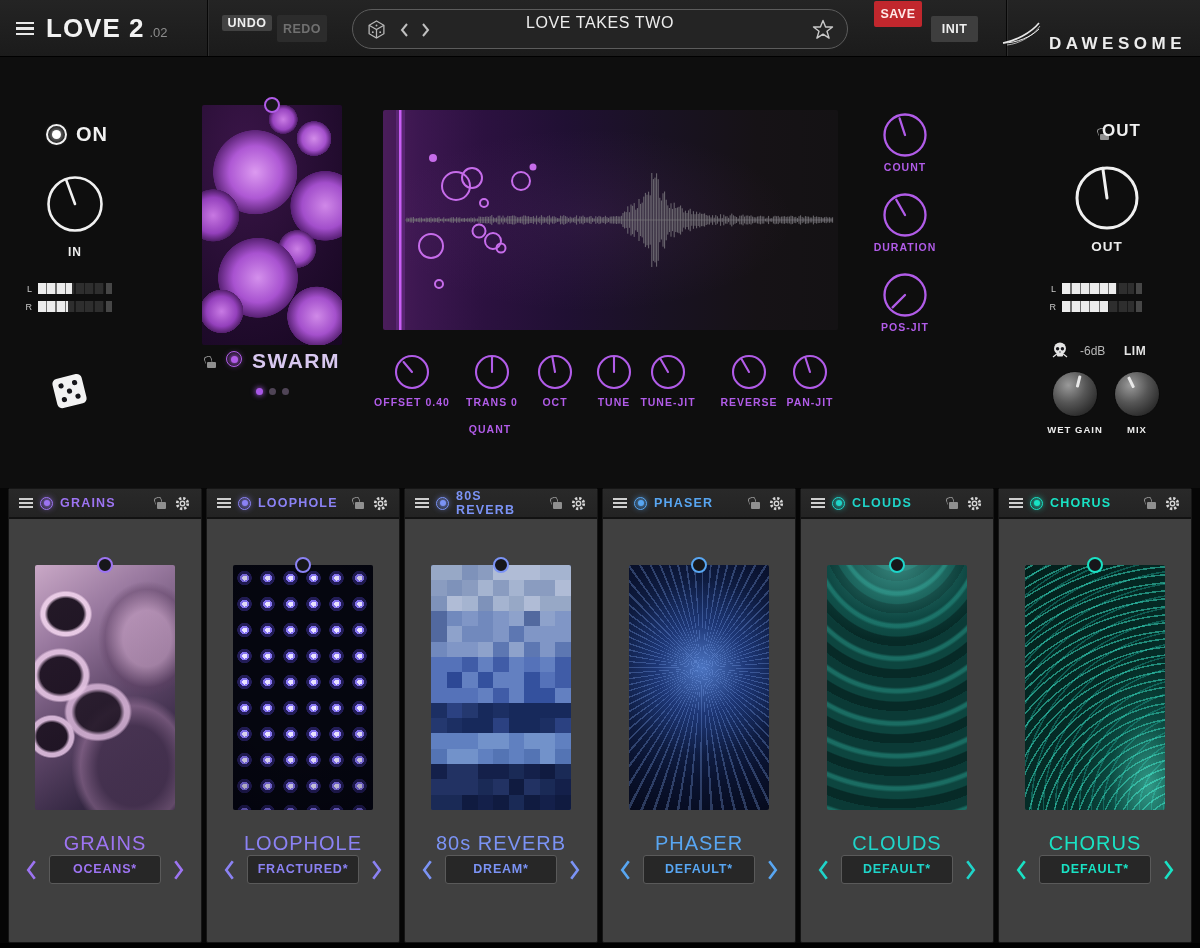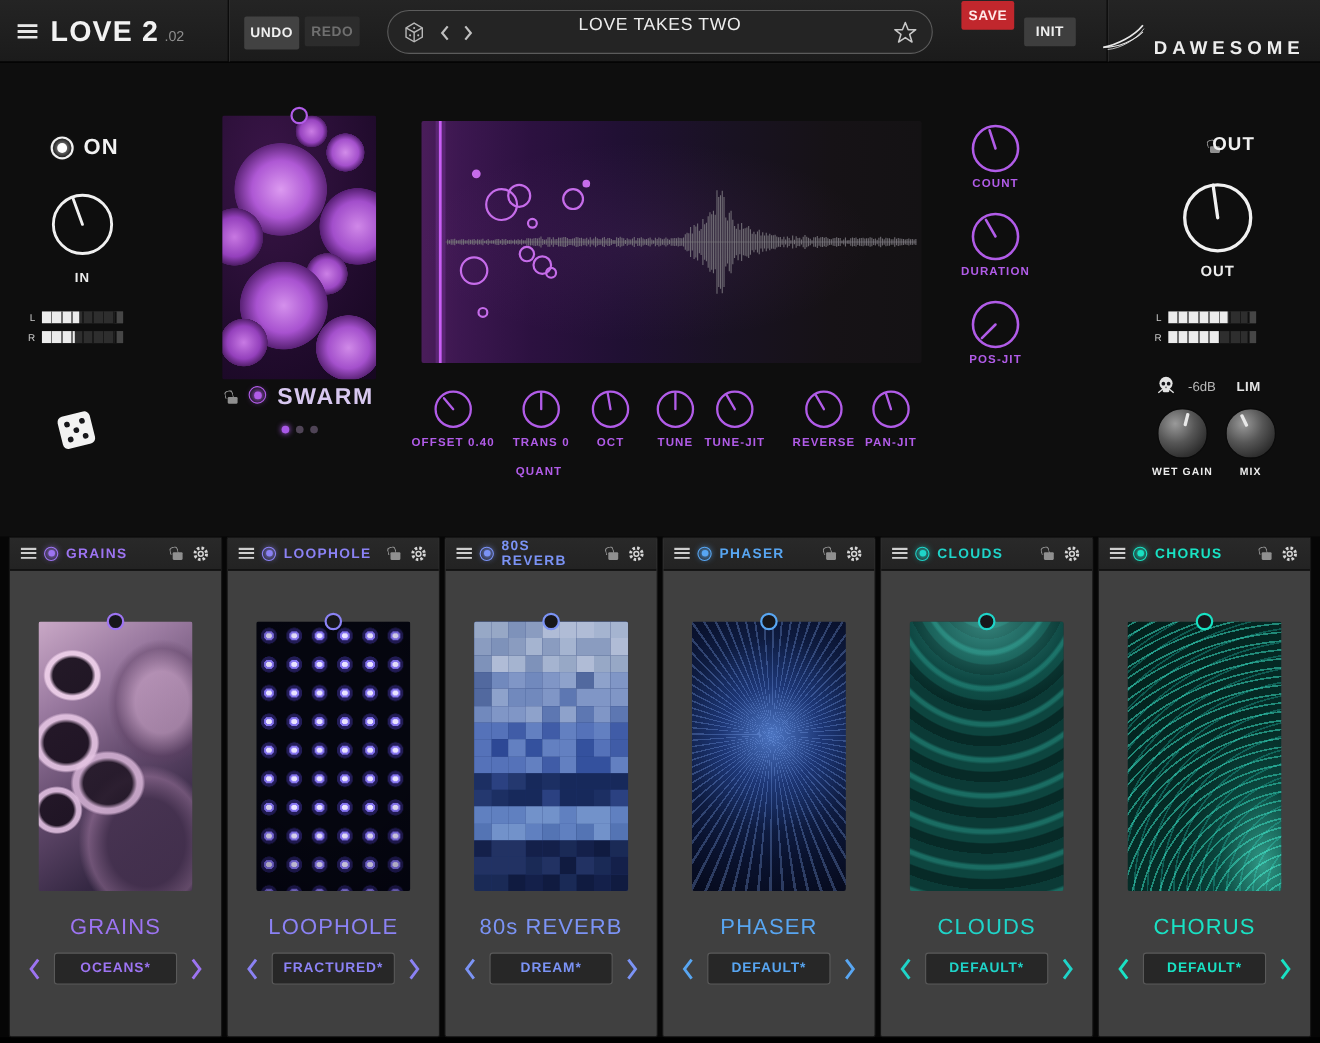--- a/index.html
+++ b/index.html
@@ -13,21 +13,21 @@
   header .hdiv { position:absolute; top:0; bottom:0; width:1px; background:#070707; box-shadow:1px 0 0 #2e2e2e; }
   .burger { display:inline-block; width:18px; height:13px;
             background:linear-gradient(#e8e8e8 0 2.2px,transparent 2.2px 5.4px,#e8e8e8 5.4px 7.6px,transparent 7.6px 10.8px,#e8e8e8 10.8px 13px); }
   .burger.sm { width:14px; height:10px;
             background:linear-gradient(#cfcfcf 0 1.7px,transparent 1.7px 4.2px,#cfcfcf 4.2px 5.9px,transparent 5.9px 8.3px,#cfcfcf 8.3px 10px); }
   .logo { position:absolute; left:46px; top:13px; color:#f2f2f2; }
   .logo b { font-size:26px; font-weight:700; letter-spacing:1px; }
   .logo i { font-style:normal; font-size:13px; color:#8d8d8d; margin-left:5px; }
   .btn { position:absolute; border:none; border-radius:2px; font-family:inherit; font-weight:700;
          font-size:12.5px; letter-spacing:.5px; cursor:pointer; }
-  .btn.undo { left:222px; top:15px; width:50px; height:30px; background:#424242; color:#f0f0f0; }
+  .btn.undo { left:222px; top:15px; width:50px; height:16px; background:#424242; color:#f0f0f0; }
   .btn.redo { left:277px; top:15px; width:50px; height:27px; background:#2c2c2c; color:#707070; }
   .btn.save { left:874px; top:1px; width:48px; height:26px; background:#c1272d; color:#ffe9e9; }
   .btn.init { left:931px; top:16px; width:47px; height:26px; background:#3e3e3e; color:#f0f0f0; }
   .pill { position:absolute; left:352px; top:9px; width:496px; height:40px; border:1px solid #5c5c5c;
           border-radius:20px; background:#242424; }
   .pill .ptext { position:absolute; left:0; right:0; top:4px; text-align:center; pointer-events:none; }
   .pill .ptitle { font-size:16px; color:#ededed; letter-spacing:.6px; }
   .pill .pauthor { font-size:9.5px; color:#9a9a9a; letter-spacing:1px; margin-top:1px; }
   .pill .icon { position:absolute; top:10px; }
   .brand { position:absolute; right:14px; top:14px; display:flex; align-items:center; gap:8px; }
@@ -105,21 +105,21 @@
   
   .modules { position:absolute; left:0; top:488px; width:1200px; height:455px; background:#060606;
              display:flex; gap:4px; padding:0 8px; }
   .card { flex:1; background:#404040; border:1px solid #161616; border-radius:2px; overflow:hidden; }
   .card-head { height:30px; display:flex; align-items:center; gap:7px; padding:0 10px;
                background:linear-gradient(#292929,#232323); border-bottom:2px solid #121212; }
   .card-title { flex:1; font-size:12.5px; font-weight:700; letter-spacing:1.2px; color:var(--accent); }
   .gear { flex:none; }
   .card .tile-wrap { position:relative; margin:46px auto 0; width:140px; height:245px; }
   .card-name { margin-top:22px; text-align:center; font-size:20px; font-weight:500; letter-spacing:1px; color:var(--accent); }
-  .preset-row { margin-top:11px; display:flex; align-items:center; justify-content:center; gap:11px; }
+  .preset-row { margin-top:0; display:flex; align-items:center; justify-content:center; gap:11px; }
   .preset-box { width:112px; height:29px; line-height:27px; border:1px solid #5a5a5a; background:#272727;
                 border-radius:3px; text-align:center; font-size:12.5px; font-weight:600; letter-spacing:.8px;
                 color:var(--accent); cursor:pointer; }
   .chev { color:var(--accent); cursor:pointer; }
 
   .tile-loophole { background-color:#05060f;
     background-image: radial-gradient(circle at 50% 50%, #e9e3ff 0 2.5px, #8574f0 2.5px 4.5px, rgba(90,70,220,.35) 4.5px 7px, transparent 7.5px);
     background-size:23px 26px; }
   .tile-loophole::after { content:""; position:absolute; inset:0;
     background:radial-gradient(120% 90% at 50% 40%, transparent 40%, rgba(0,0,12,.6) 100%); }

